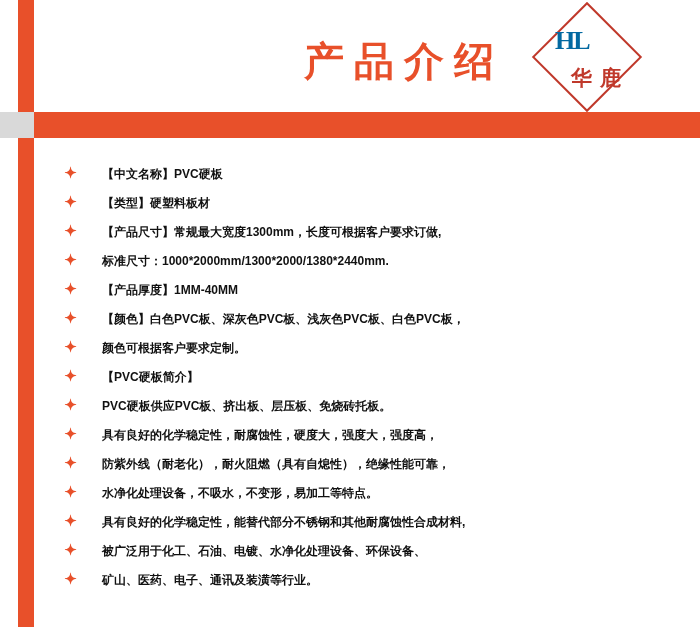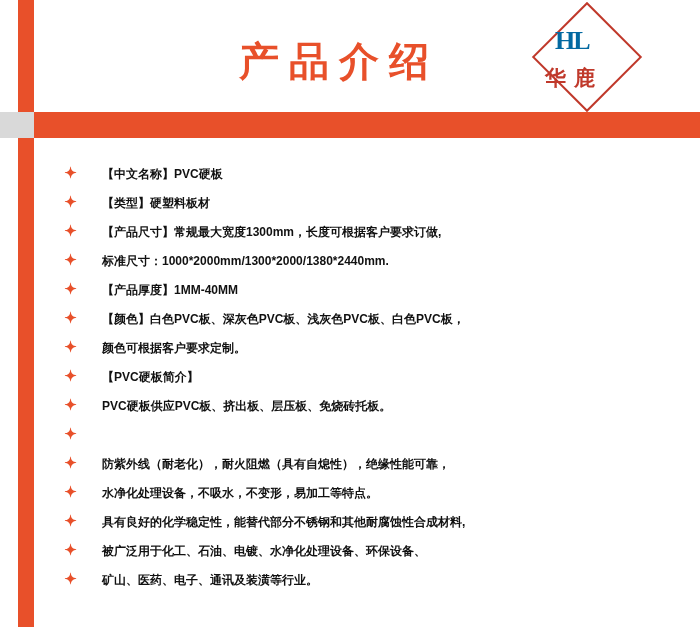--- a/index.html
+++ b/index.html
@@ -36,21 +36,21 @@
     top: 0px;
     width: 666px;
     height: 112px;
     background: #ffffff;
   }
   .header-title {
     position: absolute;
     left: 140px;
     top: 34px;
     width: 330px;
-    text-align: center;
+    text-align: right;
     font-size: 40px;
     font-weight: bold;
     color: #e8502a;
     letter-spacing: 10px;
     font-family: "Liberation Serif", serif;
   }
   
   .logo-wrap {
     position: absolute;
     left: 505px;
@@ -76,21 +76,21 @@
     font-weight: bold;
     color: #0369a1;
     font-family: "Liberation Serif", serif;
     letter-spacing: -2px;
   }
   .logo-cn {
     position: absolute;
     left: 6px;
     top: 48px;
     width: 84px;
-    text-align: left;
+    text-align: right;
     font-size: 21px;
     font-weight: bold;
     color: #c0392b;
     letter-spacing: 8px;
     font-family: "Liberation Serif", serif;
   }
   
   .band {
     position: absolute;
     left: 34px;
@@ -210,20 +210,21 @@
         <span class="row-text">【PVC硬板简介】</span>
       </div>
 
       <div class="row">
         <span class="bullet">✦</span>
         <span class="row-text">PVC硬板供应PVC板、挤出板、层压板、免烧砖托板。</span>
       </div>
 
       <div class="row">
         <span class="bullet">✦</span>
+        <span class="row-text">具有良好的化学稳定性，耐腐蚀性，硬度大，强度大，强度高，</span>
       </div>
 
       <div class="row">
         <span class="bullet">✦</span>
         <span class="row-text">防紫外线（耐老化），耐火阻燃（具有自熄性），绝缘性能可靠，</span>
       </div>
 
       <div class="row">
         <span class="bullet">✦</span>
         <span class="row-text">水净化处理设备，不吸水，不变形，易加工等特点。</span>

